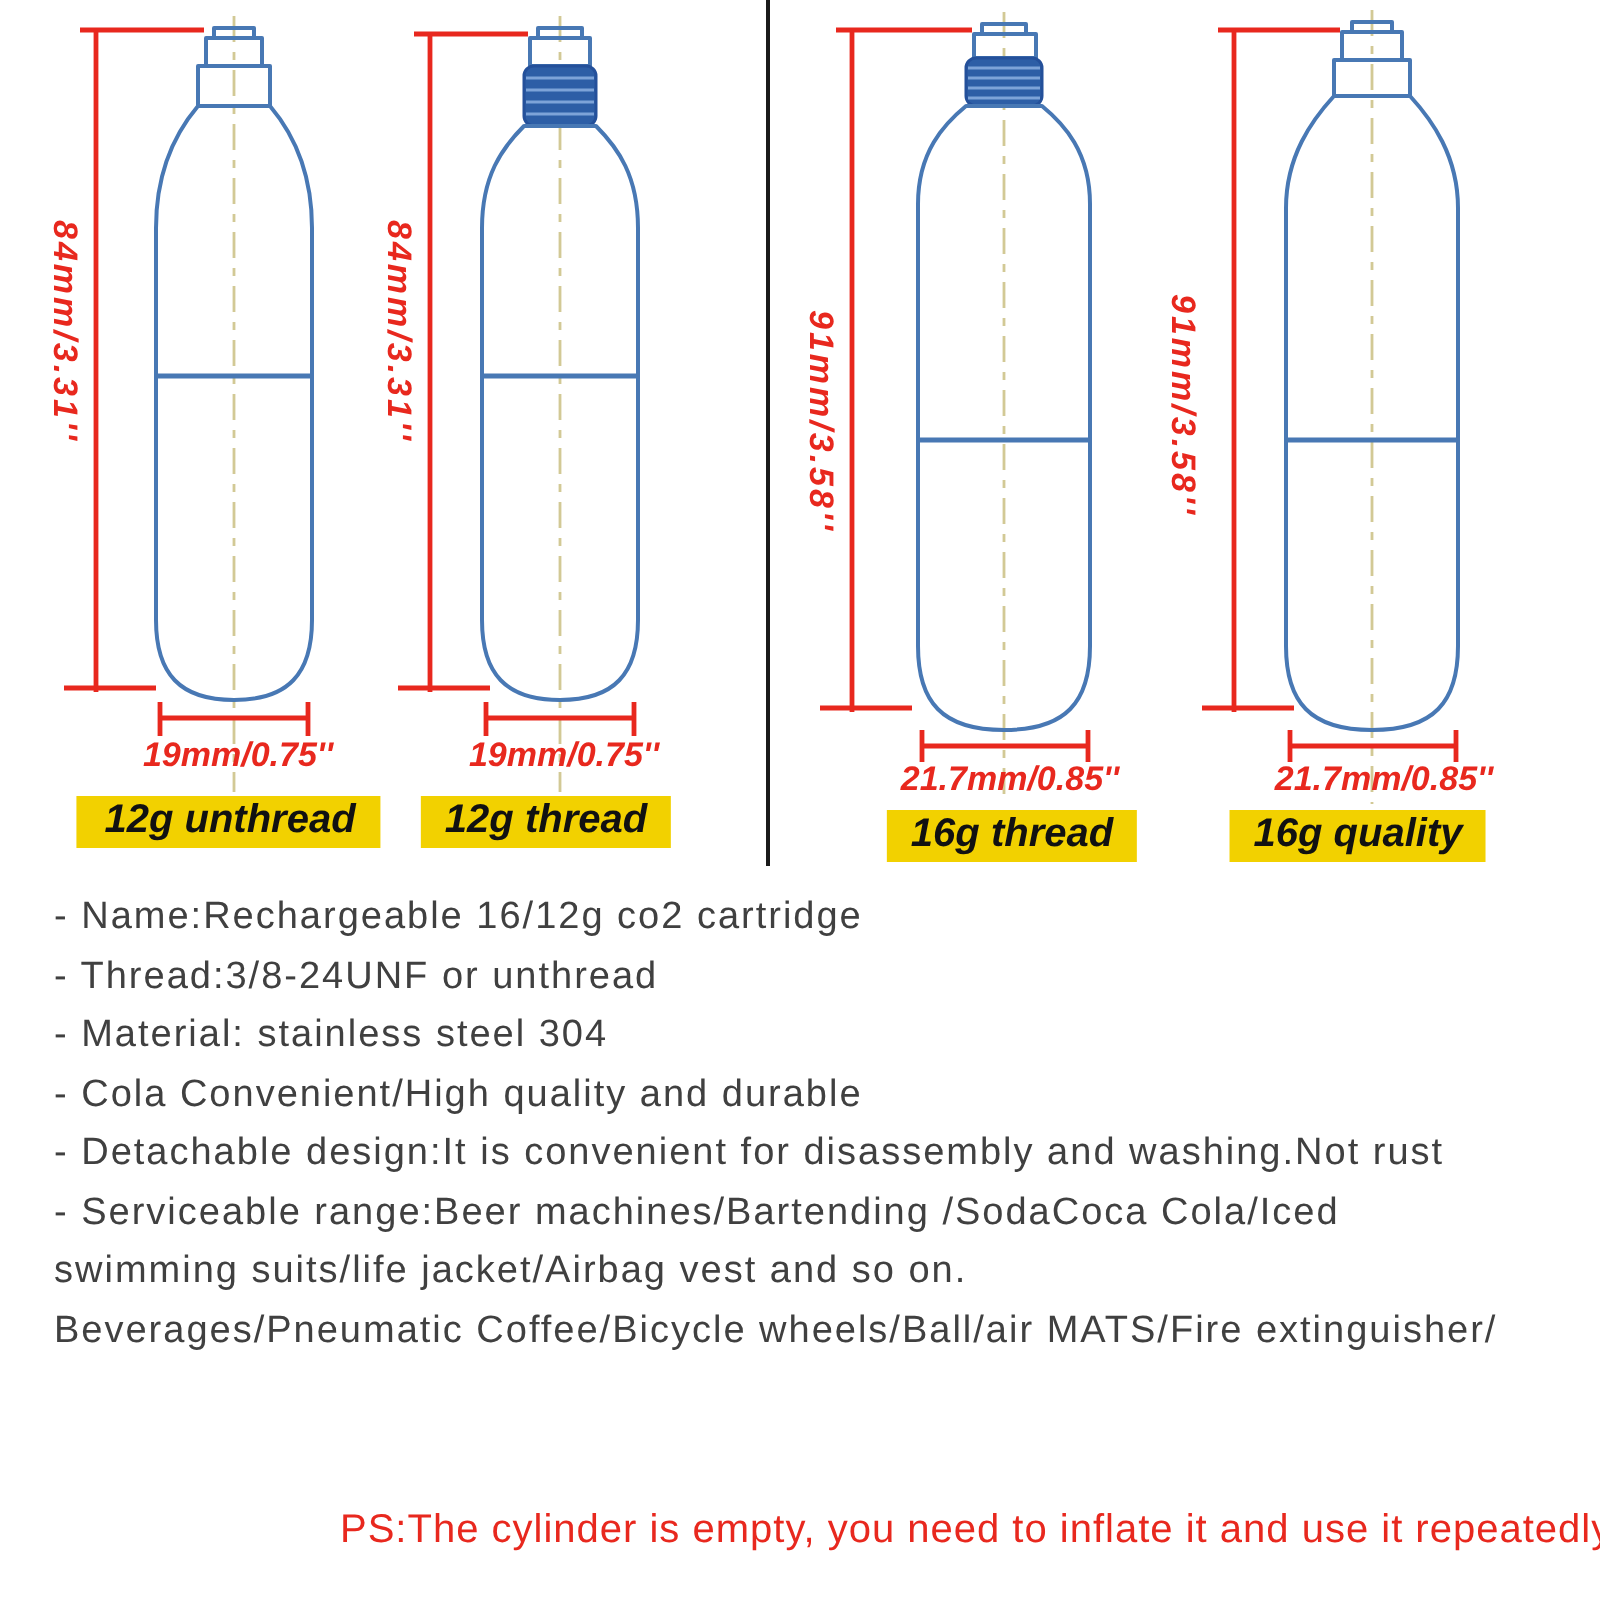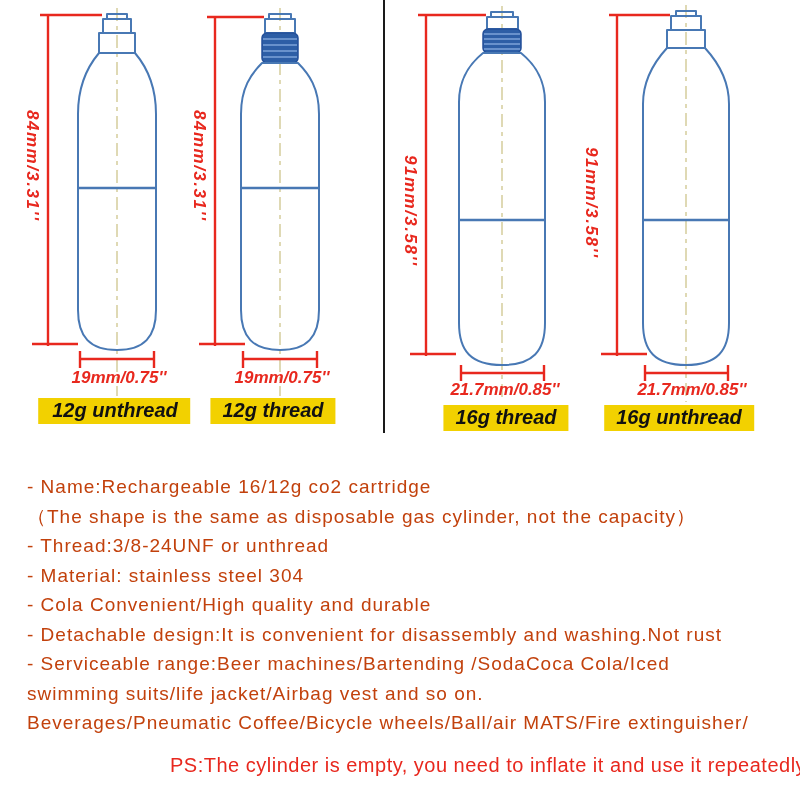--- a/index.html
+++ b/index.html
@@ -18,21 +18,21 @@
   .vdim{position:absolute;writing-mode:vertical-rl;text-orientation:mixed;
         color:#e8281e;font-weight:bold;font-style:italic;font-size:17px;
         letter-spacing:1.5px;white-space:nowrap;}
   .wdim{position:absolute;transform:translateX(-50%);color:#e8281e;
         font-weight:bold;font-style:italic;font-size:17px;white-space:nowrap;}
   .glabel{position:absolute;transform:translateX(-50%);background:#f2d100;
         color:#111;font-weight:bold;font-style:italic;font-size:20px;
         padding:1px 12px 2px 12px;white-space:nowrap;}
 
   #description{position:absolute;left:27px;top:444px;width:766px;
-        color:#c2410c;font-size:19px;letter-spacing:1px;margin-top:28px;}
+        color:#404040;font-size:19px;letter-spacing:1px;}
   #description .line{height:29.5px;line-height:29.5px;white-space:nowrap;}
 
   #ps-note{position:absolute;left:170px;top:754px;color:#e8281e;
         font-size:20px;letter-spacing:0.5px;white-space:nowrap;}
 </style>
 </head>
 <body>
 
 <div id="stage">
 
@@ -135,25 +135,24 @@
   <div class="vdim" style="left:581px;top:147px;">91mm/3.58''</div>
 
   <div class="wdim" style="left:119px;top:368px;">19mm/0.75''</div>
   <div class="wdim" style="left:282px;top:368px;">19mm/0.75''</div>
   <div class="wdim" style="left:505px;top:380px;">21.7mm/0.85''</div>
   <div class="wdim" style="left:692px;top:380px;">21.7mm/0.85''</div>
 
   <div class="glabel" style="left:114px;top:398px;padding-left:14px;">12g unthread</div>
   <div class="glabel" style="left:273px;top:398px;text-align:center;">12g thread</div>
   <div class="glabel" style="left:506px;top:405px;">16g thread</div>
-  <div class="glabel" style="left:679px;top:405px;">16g unthread</div>
+  <div class="glabel" style="left:679px;top:405px;">16g quality</div>
 
   <div id="description">
     <div class="line">- Name:Rechargeable 16/12g co2 cartridge</div>
-    <div class="line">（The shape is the same as disposable gas cylinder, not the capacity）</div>
     <div class="line">- Thread:3/8-24UNF or unthread</div>
     <div class="line">- Material: stainless steel 304</div>
     <div class="line">- Cola Convenient/High quality and durable</div>
     <div class="line">- Detachable design:It is convenient for disassembly and washing.Not rust</div>
     <div class="line">- Serviceable range:Beer machines/Bartending /SodaCoca Cola/Iced</div>
     <div class="line">swimming suits/life jacket/Airbag vest and so on.</div>
     <div class="line">Beverages/Pneumatic Coffee/Bicycle wheels/Ball/air MATS/Fire extinguisher/</div>
   </div>
 
   <div id="ps-note">PS:The cylinder is empty, you need to inflate it and use it repeatedly</div>

